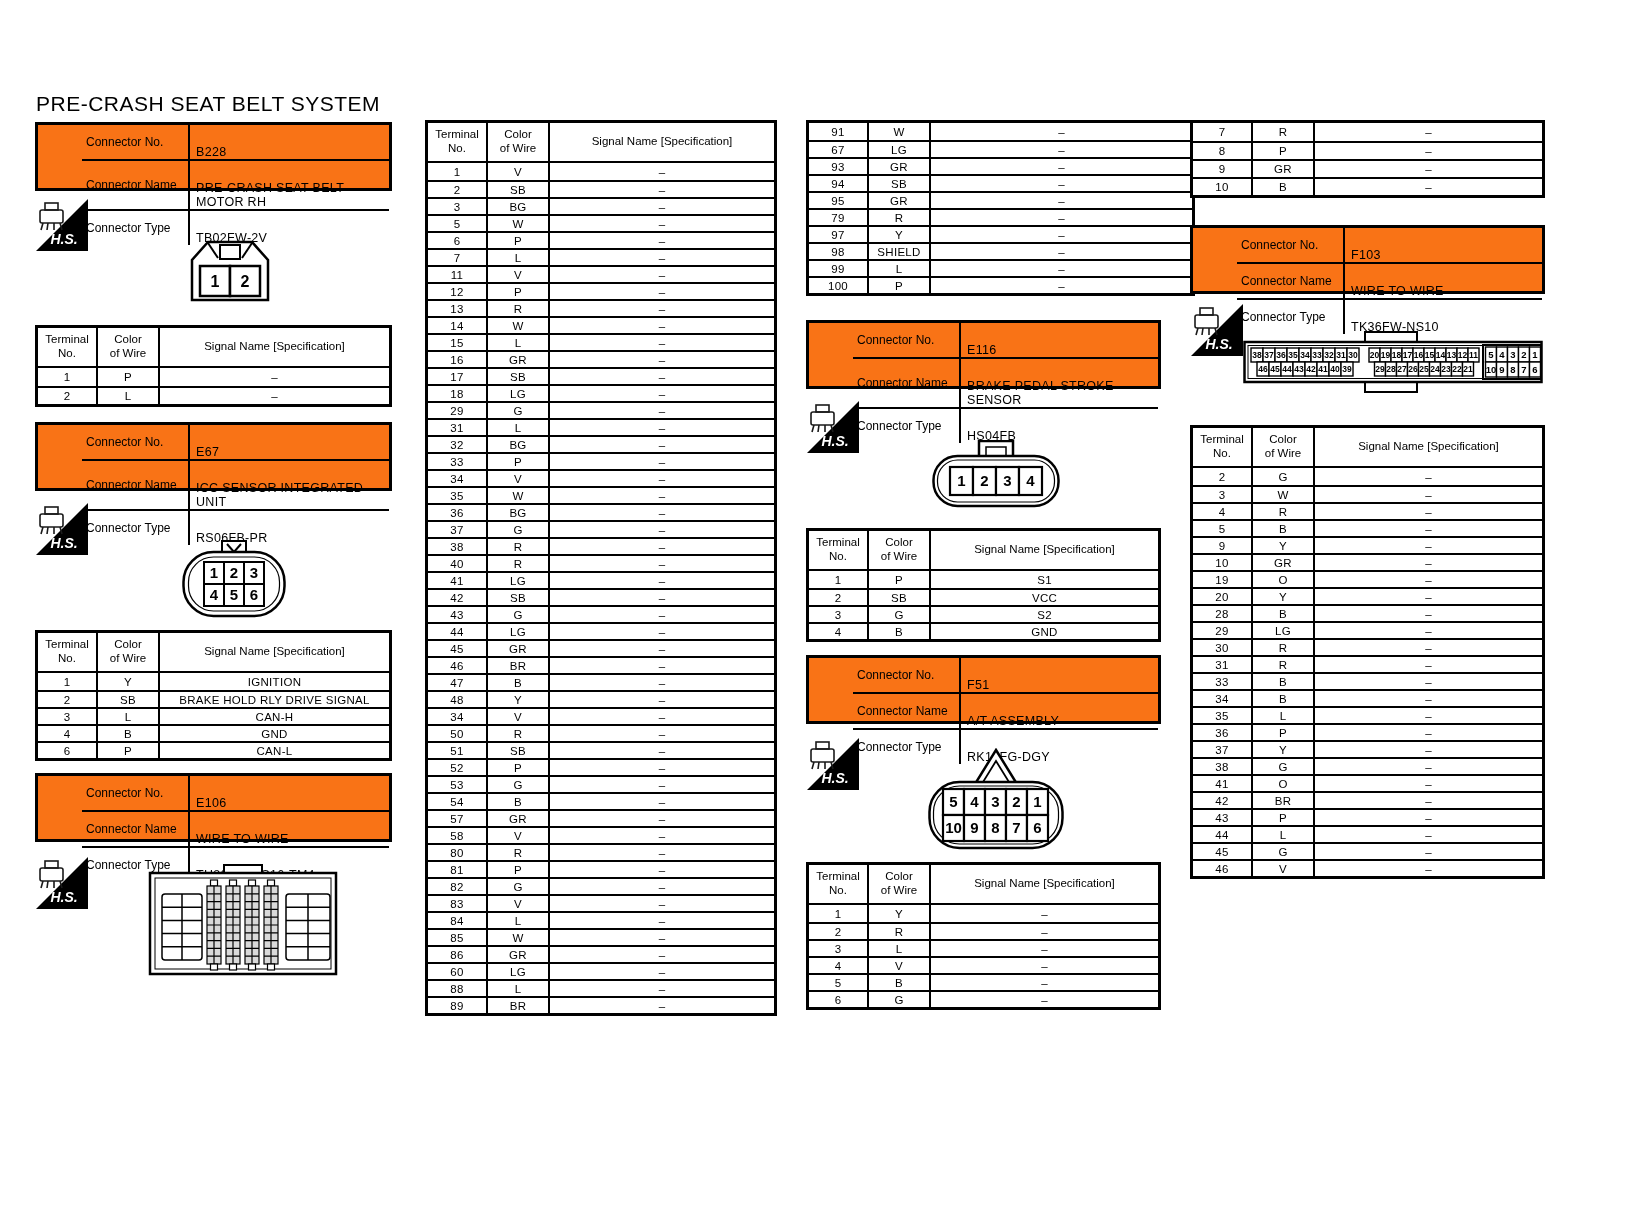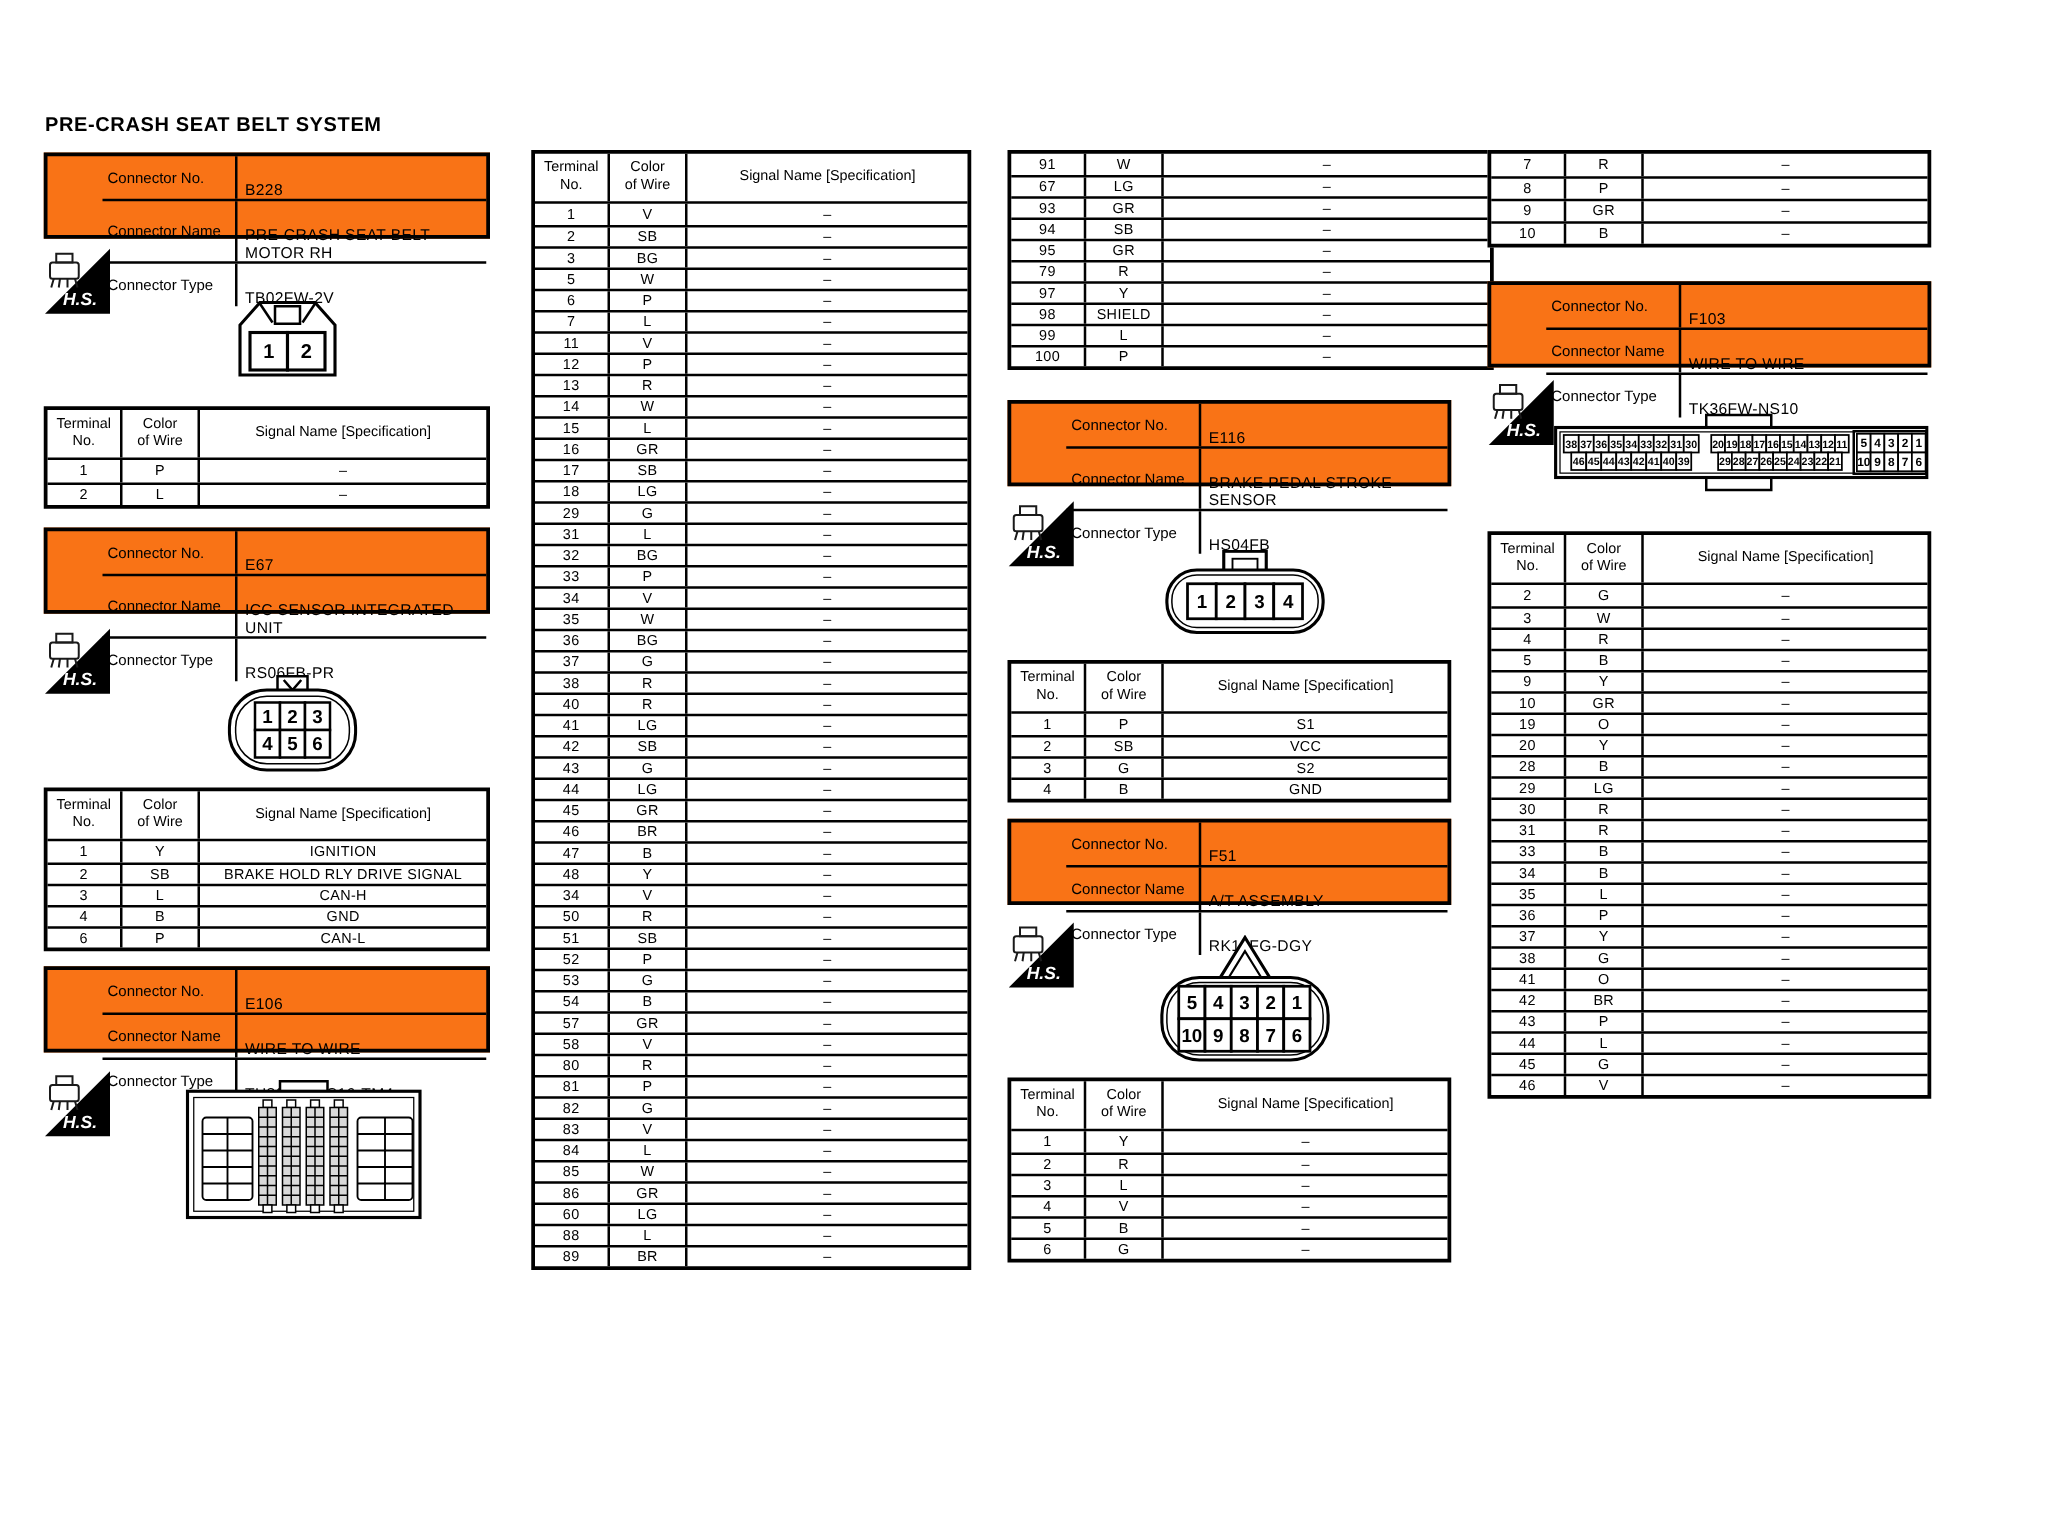--- a/index.html
+++ b/index.html
@@ -2,21 +2,21 @@
 <html><head>
 <meta charset="utf-8">
 <style>
   * { margin:0; padding:0; box-sizing:border-box; }
   html,body { background:#fff; }
   body {
     width:1642px; height:1216px; position:relative; overflow:hidden;
     font-family:"Liberation Sans", sans-serif; color:#000;
   }
   .abs { position:absolute; }
-  .title { font-size:16px; font-weight:bold; letter-spacing:.5px;text-align:center; }
+  .title { font-size:21px; font-weight:normal; letter-spacing:.5px;text-align:center; }
 
   
   .info-box { border:3px solid #000; background:#f97316; display:flex; flex-direction:column;padding-left:44px; }
   .ib-row { flex:1; display:grid; grid-template-columns:108px 1fr; border-top:2px solid #000; }
   .ib-row:first-child { border-top:none; }
   .ib-label { border-right:2px solid #000; padding:0 4px; display:flex; align-items:center; font-size:12px; }
   .ib-value { padding:0 6px; display:flex; align-items:center; font-size:12.5px; letter-spacing:.3px;margin-top:20px; }
 
   
   .t-table { border:3px solid #000; background:#fff; }

